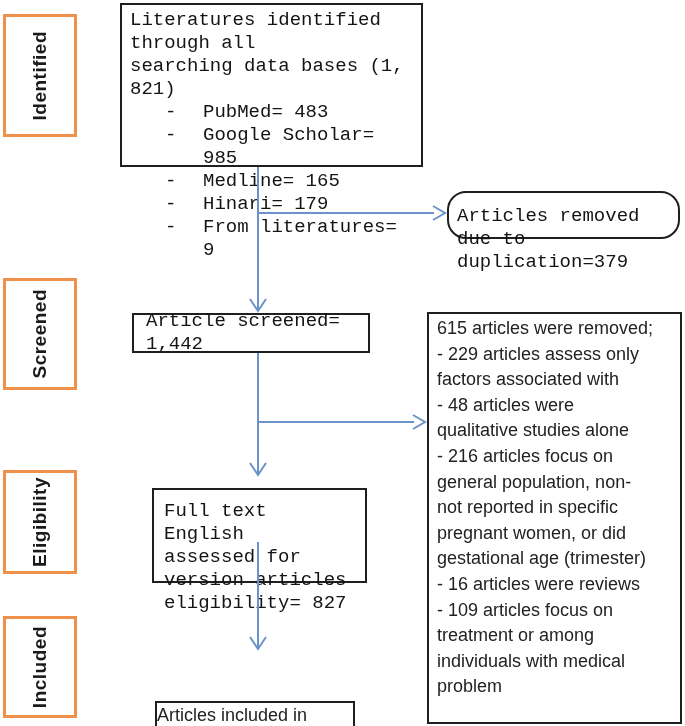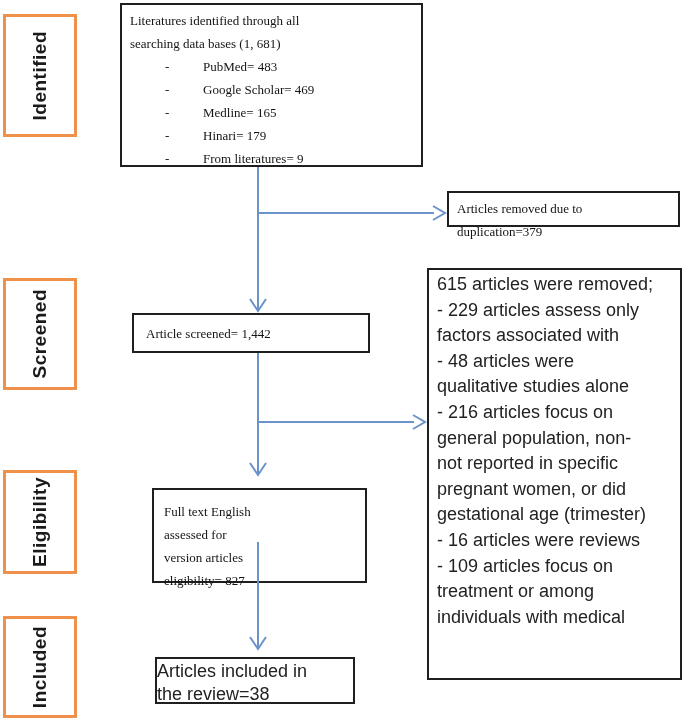--- a/index.html
+++ b/index.html
@@ -37,29 +37,29 @@
 
   
   .box {
     position:absolute;
     border:2px solid #1f1f1f;
     background:#ffffff;
     box-sizing:border-box;
     z-index:1;
     color:#141414;
   }
-  .serif { font-family:Liberation Serif, serif; font-size:13px; line-height:23px; }
-  .sans  { font-family:"Liberation Sans", sans-serif; font-size:18px; }
+  .serif { font-family:Liberation Mono, monospace; font-size:19px; line-height:23px; }
+  .sans  { font-family:"Liberation Sans", sans-serif; font-size:18px;margin-top:44px; }
 
   .box-identification { left:120px; top:3px;   width:303px; height:164px; padding:4px 8px 0 8px; }
   .box-identification .bullets { margin:0; padding:0; list-style:none; }
   .box-identification .bullets li { display:flex; padding-left:35px; }
   .box-identification .bullets .dash { flex:0 0 38px; }
 
-  .box-duplication { left:447px; top:191px; width:233px; height:36px; padding:4px 8px; }
+  .box-duplication { left:447px; top:191px; width:233px; height:48px; padding:12px 8px;border-radius:19px; }
   .box-screened    { left:132px; top:313px; width:238px; height:40px; display:flex; align-items:center; padding:0 0 0 12px; }
   .box-removed     { left:427px; top:268px; width:255px; height:412px; padding:2px 6px 0 8px; line-height:25.6px; color:#222222; }
   .box-eligibility { left:152px; top:488px; width:215px; height:95px; padding:10px 10px; }
   .box-included    { left:155px; top:657px; width:200px; height:47px; padding:1px 10px 0 0; line-height:22.5px; color:#222222; }
 
   
   .arrows {
     position:absolute; inset:0;
     z-index:2;
     pointer-events:none;
@@ -79,29 +79,29 @@
   </div>
   <div class="stage stage-eligibility">
     <span class="vtext">Eligibility</span>
   </div>
   <div class="stage stage-included">
     <span class="vtext">Included</span>
   </div>
 
   <div class="box serif box-identification">
     <div>Literatures identified through all</div>
-    <div>searching data bases (1, 681)</div>
+    <div>searching data bases (1, 821)</div>
     <ul class="bullets">
       <li>
         <span class="dash">-</span>
         <span>PubMed= 483</span>
       </li>
       <li>
         <span class="dash">-</span>
-        <span>Google Scholar= 469</span>
+        <span>Google Scholar= 985</span>
       </li>
       <li>
         <span class="dash">-</span>
         <span>Medline= 165</span>
       </li>
       <li>
         <span class="dash">-</span>
         <span>Hinari= 179</span>
       </li>
       <li>
@@ -128,20 +128,21 @@
     <div>qualitative studies alone</div>
     <div>- 216 articles focus on</div>
     <div>general population, non-</div>
     <div>not reported in specific</div>
     <div>pregnant women, or did</div>
     <div>gestational age (trimester)</div>
     <div>- 16 articles were reviews</div>
     <div>- 109 articles focus on</div>
     <div>treatment or among</div>
     <div>individuals with medical</div>
+    <div>problem</div>
   </div>
 
   <div class="box serif box-eligibility">
     <div>Full text English</div>
     <div>assessed for</div>
     <div>version articles</div>
     <div>eligibility= 827</div>
   </div>
 
   <div class="box sans box-included">

